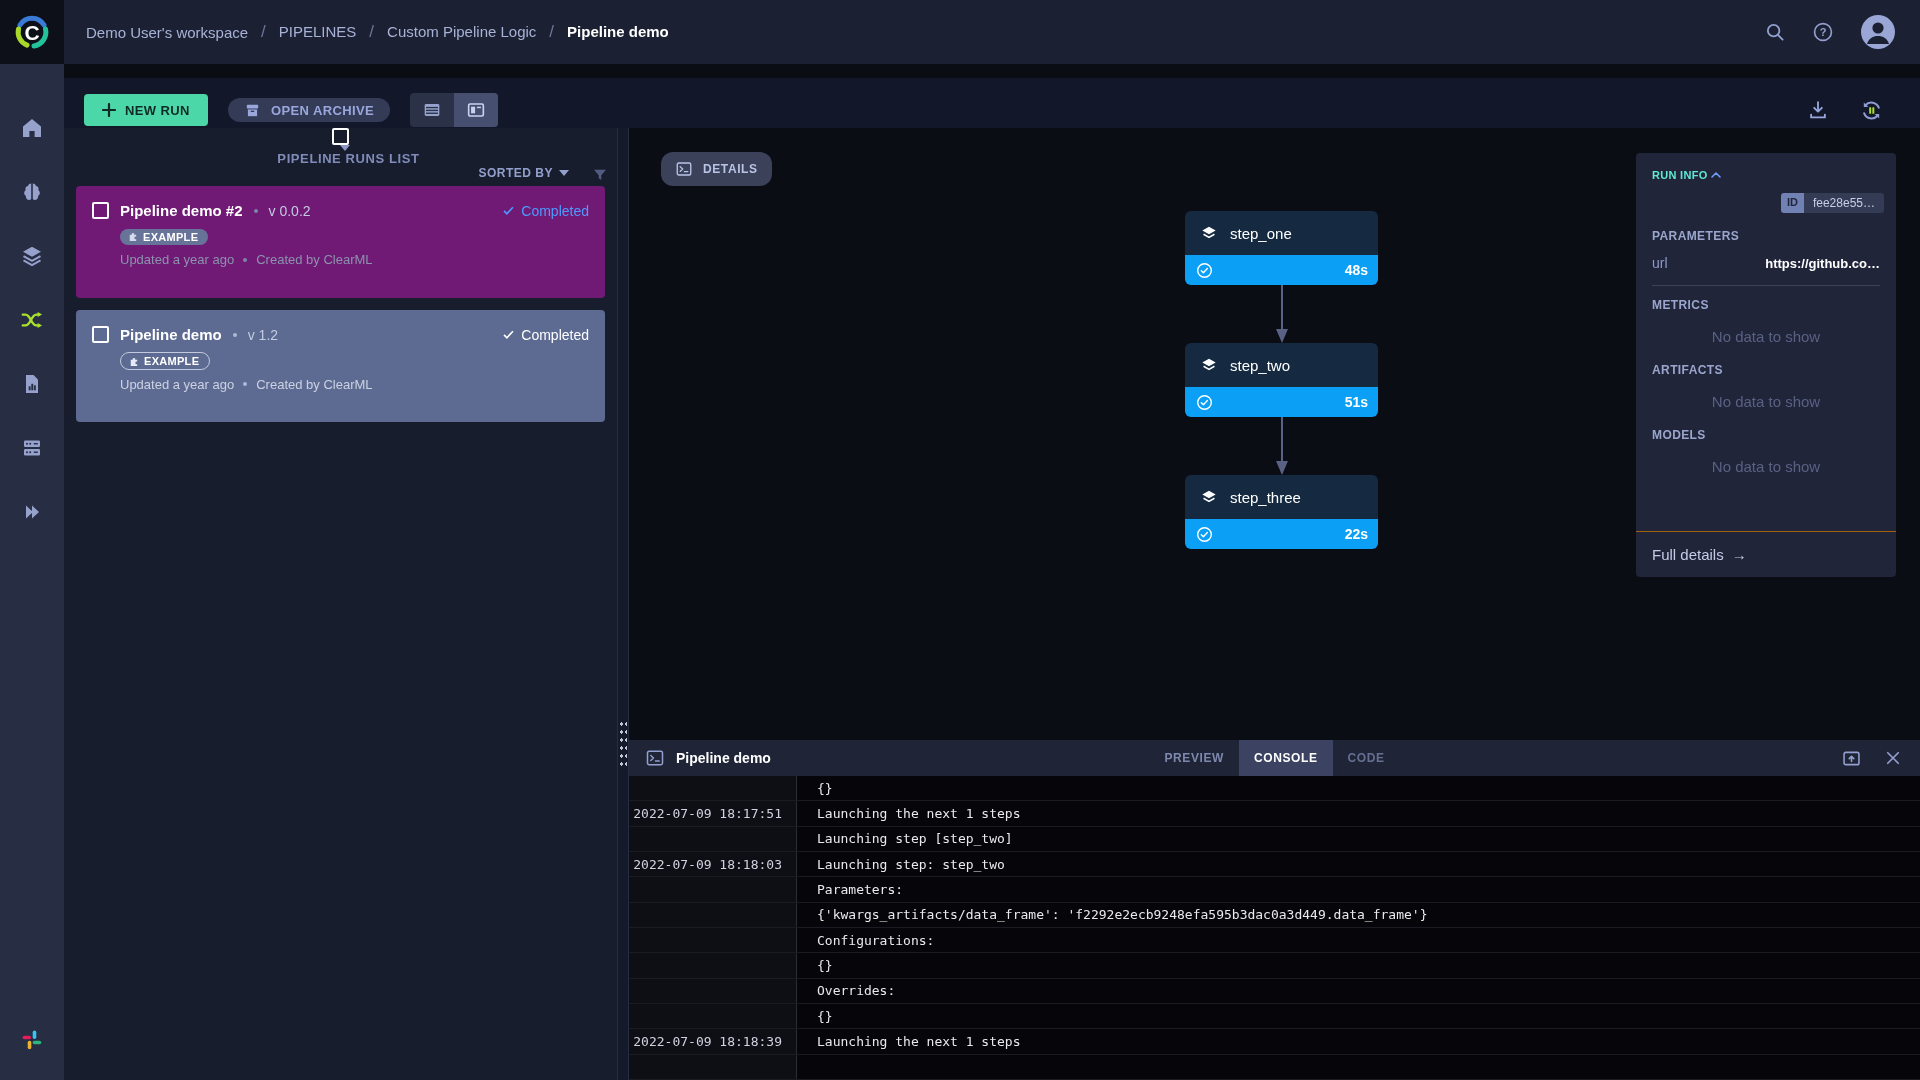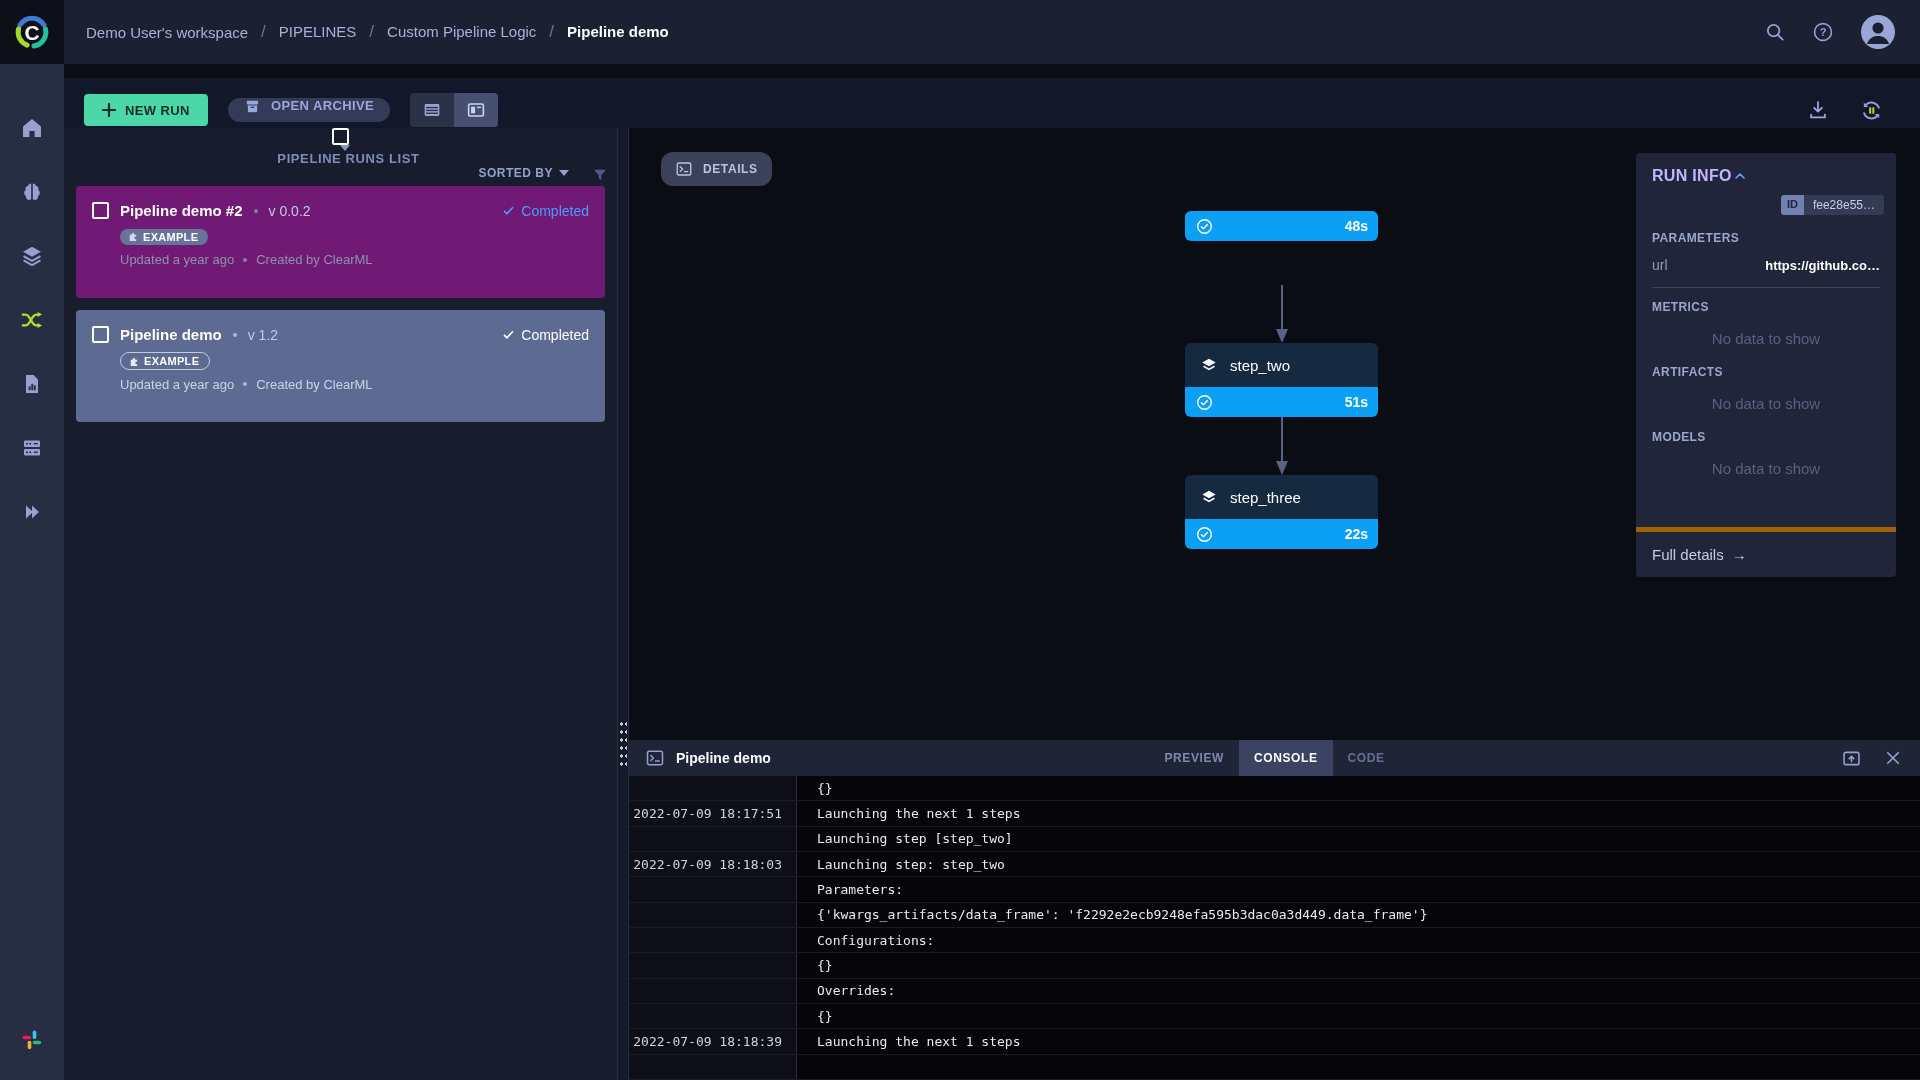--- a/index.html
+++ b/index.html
@@ -16,21 +16,21 @@
   .icon-btn { background:none; border:none; cursor:pointer; display:flex; align-items:center; justify-content:center; color:#93a0d0; }
 
   
   .sidenav { position:absolute; left:0; top:64px; width:64px; bottom:0; background:#272d42; display:flex; flex-direction:column; align-items:center; padding-top:32px; z-index:4; }
   .nav-item { width:64px; height:64px; display:flex; align-items:center; justify-content:center; color:#96a1cc; cursor:pointer; }
   .nav-item.slack { margin-top:auto; margin-bottom:8px; }
 
   
   .toolbar { position:absolute; left:64px; top:78px; right:0; height:64px; background:#13172a; display:flex; align-items:center; padding:0 20px; }
   .btn-new-run { height:32px; display:flex; align-items:center; gap:9px; background:#4bd7a7; color:#0f2b25; border:none; border-radius:4px; font-weight:bold; font-size:13px; letter-spacing:.4px; padding:0 18px; cursor:pointer; font-family:inherit; }
-  .btn-archive { height:24px; display:flex; align-items:flex-start; gap:10px; background:#343b56; color:#9aa7dd; border:none; border-radius:12px; font-weight:bold; font-size:13px; letter-spacing:.4px; padding:0 16px; margin-left:20px; cursor:pointer; font-family:inherit; }
+  .btn-archive { height:24px; display:flex; align-items:center; gap:10px; background:#343b56; color:#9aa7dd; border:none; border-radius:12px; font-weight:bold; font-size:13px; letter-spacing:.4px; padding:0 16px; margin-left:20px; cursor:pointer; font-family:inherit; }
   .view-toggle { margin-left:20px; display:flex; background:#2b3147; border-radius:4px; overflow:hidden; }
   .view-toggle .seg { width:44px; height:34px; display:flex; align-items:center; justify-content:center; color:#96a1cc; cursor:pointer; }
   .view-toggle .seg.active { background:#474f71; }
   .toolbar-right { margin-left:auto; display:flex; align-items:center; gap:30px; padding-right:16px; }
 
   
   .runs-panel { position:absolute; left:64px; top:128px; width:553px; bottom:0; background:#181d2e; }
   .list-head { height:52px; display:flex; align-items:center; padding:0 8px;flex-direction:column; }
   .checkbox { width:17px; height:17px; border:2px solid #ffffff; border-radius:2px; background:transparent; flex:0 0 17px; cursor:pointer; }
   .caret { width:0; height:0; border-left:5px solid transparent; border-right:5px solid transparent; border-top:6px solid #8d99c4; margin-left:8px; cursor:pointer; }
@@ -63,31 +63,31 @@
   .graph-area { position:absolute; left:629px; top:128px; right:0; height:612px; background:#0b0d15; }
   .btn-details { position:absolute; left:32px; top:24px; height:34px; display:flex; align-items:center; gap:10px; background:#3a4159; color:#b9c3e6; border:none; border-radius:12px; font-weight:bold; font-size:12px; letter-spacing:.6px; padding:0 14px; cursor:pointer; font-family:inherit; }
   .node { position:absolute; left:556px; width:193px; border-radius:6px; overflow:hidden; cursor:pointer; }
   .node-top { height:44px; background:#152a40; display:flex; align-items:center; gap:11px; padding:0 14px; color:#fff; font-size:15px; }
   .node-strip { height:30px; background:#0ba0f5; display:flex; align-items:center; padding:0 10px; color:#fff; }
   .node-time { margin-left:auto; font-weight:bold; font-size:14px; }
   .dag-arrow { position:absolute; width:14px; height:58px; }
 
   
   .runinfo { position:absolute; left:1636px; top:153px; width:260px; height:424px; background:#20253a; border-radius:4px; display:flex; flex-direction:column; }
-  .ri-head { display:flex; align-items:center; padding:14px 14px 4px 16px; color:#c4b5fd; font-weight:bold; font-size:16px; letter-spacing:.3px; }
+  .ri-head { display:flex; align-items:center; padding:14px 14px 4px 16px; color:#5eead4; font-weight:bold; font-size:11px; letter-spacing:.3px; }
   .ri-id-row { display:flex; justify-content:flex-end; padding:6px 12px 4px; }
   .id-chip { display:flex; cursor:pointer; }
   .id-label { background:#7181b3; color:#20253a; font-weight:bold; font-size:11px; padding:3px 6px; border-radius:3px 0 0 3px; }
   .id-value { background:#343b55; color:#c7cfe8; font-size:12px; padding:3px 9px; border-radius:0 3px 3px 0; }
   .ri-sec-title { padding:12px 16px 4px; color:#9aa6cc; font-weight:bold; font-size:12px; letter-spacing:.4px; }
   .param-row { display:flex; justify-content:space-between; align-items:center; margin:4px 16px 0; padding:4px 0 14px; border-bottom:1px solid #3a4158; font-size:14px; }
   .param-label { color:#8c99c6; }
   .param-value { color:#ffffff; font-weight:bold; font-size:13px; }
   .nodata { text-align:center; color:#596183; padding:12px 0 6px; font-size:15px; }
-  .ri-footer { margin-top:auto; border-top:5px solid #a16207; padding:14px 16px; color:#c3cbe6; font-size:15px; cursor:pointer; display:flex; gap:8px; align-items:center; }
+  .ri-footer { margin-top:auto; border-top:1px solid #a16207; padding:14px 16px; color:#c3cbe6; font-size:15px; cursor:pointer; display:flex; gap:8px; align-items:center; }
 
   
   .console-panel { position:absolute; left:629px; top:740px; right:0; bottom:0; display:flex; flex-direction:column; }
   .console-head { position:relative; height:36px; background:#1f2537; display:flex; align-items:center; justify-content:center; flex:0 0 36px; }
   .console-title { position:absolute; left:16px; top:0; height:36px; display:flex; align-items:center; gap:11px; color:#fff; font-weight:bold; font-size:14px; }
   .tabs { display:flex; height:36px; }
   .tab { height:36px; display:flex; align-items:center; padding:0 15px; font-size:12px; font-weight:bold; letter-spacing:.6px; color:#7d88ad; cursor:pointer; }
   .tab.active { background:#3b4262; color:#ffffff; }
   .tab.dim { color:#656f92; }
   .console-actions { position:absolute; right:18px; top:0; height:36px; display:flex; align-items:center; gap:22px; }
@@ -336,20 +336,27 @@
     <button class="btn-details">
       <svg width="18" height="18" viewBox="0 0 24 24">
         <rect x="3" y="4" width="18" height="16" rx="2" fill="none" stroke="#b9c3e6" stroke-width="1.8"></rect>
         <path d="M7 9l3.2 3L7 15" fill="none" stroke="#b9c3e6" stroke-width="1.8" stroke-linecap="round" stroke-linejoin="round"></path>
         <line x1="12.5" y1="15.5" x2="17" y2="15.5" stroke="#b9c3e6" stroke-width="1.8" stroke-linecap="round"></line>
       </svg>
       <span>DETAILS</span>
     </button>
 
     <div class="node" style="top:83px;">
+      <div class="node-top">
+        <svg width="20" height="20" viewBox="0 0 24 24">
+          <path d="M12 4.5 20 9l-8 4.5L4 9z" fill="#ffffff"></path>
+          <path d="M5.5 13.5l6.5 3.7 6.5-3.7" fill="none" stroke="#ffffff" stroke-width="1.8"></path>
+        </svg>
+        <span>step_one</span>
+      </div>
       <div class="node-strip">
         <svg width="19" height="19" viewBox="0 0 24 24">
           <circle cx="12" cy="12" r="8.6" fill="none" stroke="#ffffff" stroke-width="1.8"></circle>
           <path d="M8 12.3l2.6 2.6 5-5.5" fill="none" stroke="#ffffff" stroke-width="1.8" stroke-linecap="round" stroke-linejoin="round"></path>
         </svg>
         <span class="node-time">48s</span>
       </div>
     </div>
     <svg class="dag-arrow" style="left:646px; top:157px;" viewBox="0 0 14 58">
       <line x1="7" y1="0" x2="7" y2="46" stroke="#596184" stroke-width="2"></line>

